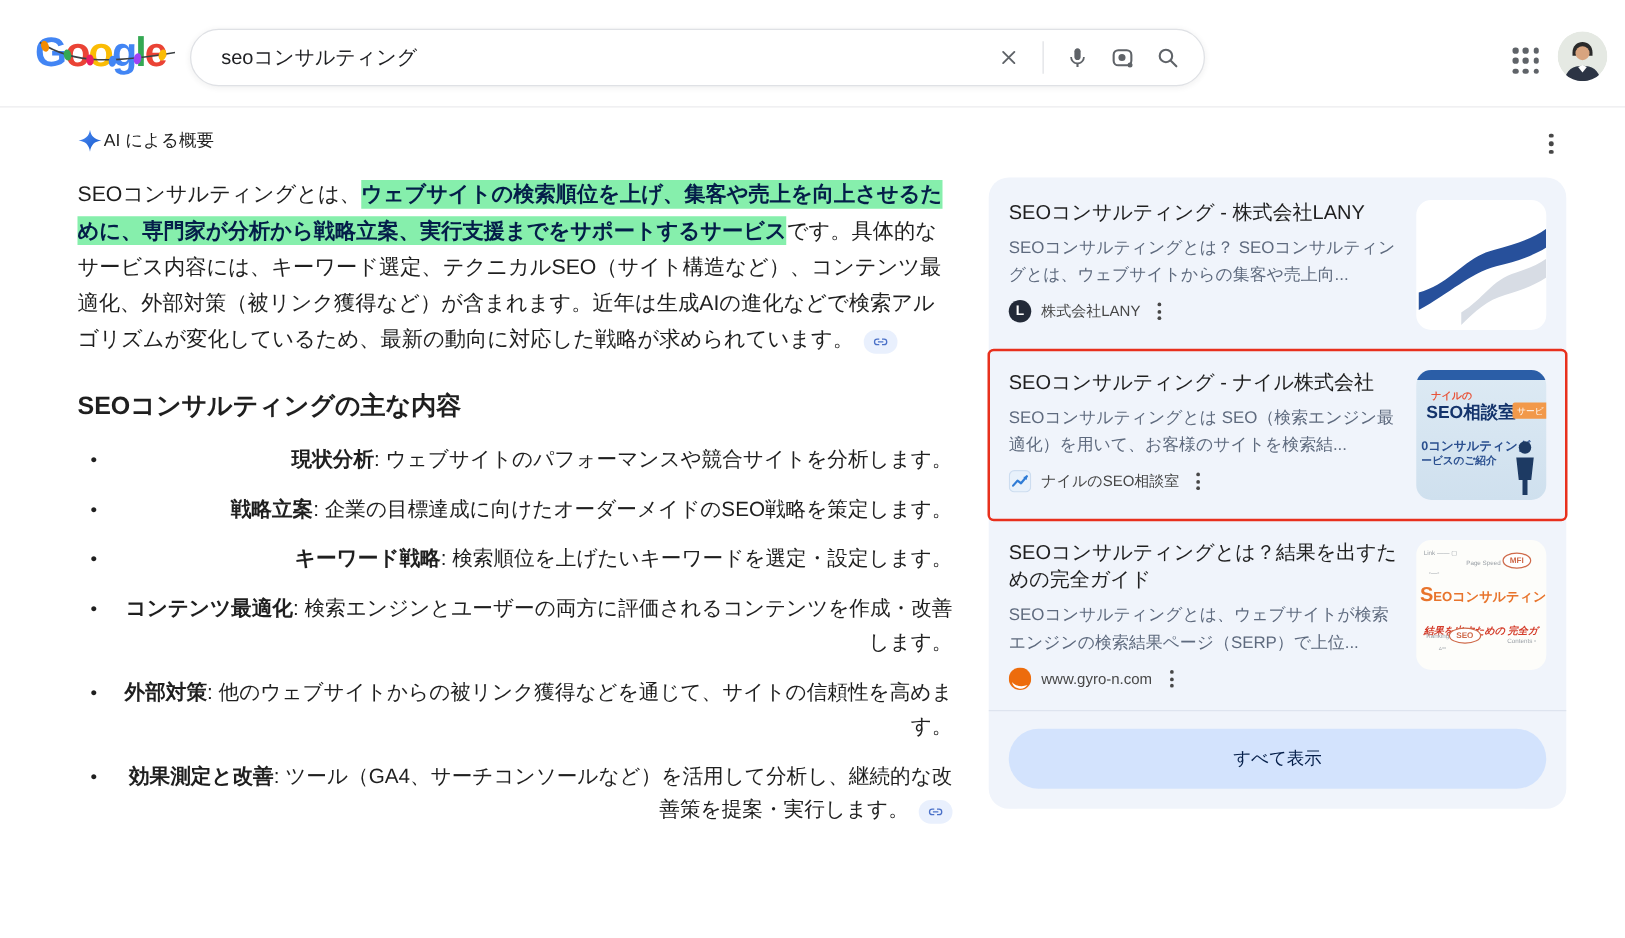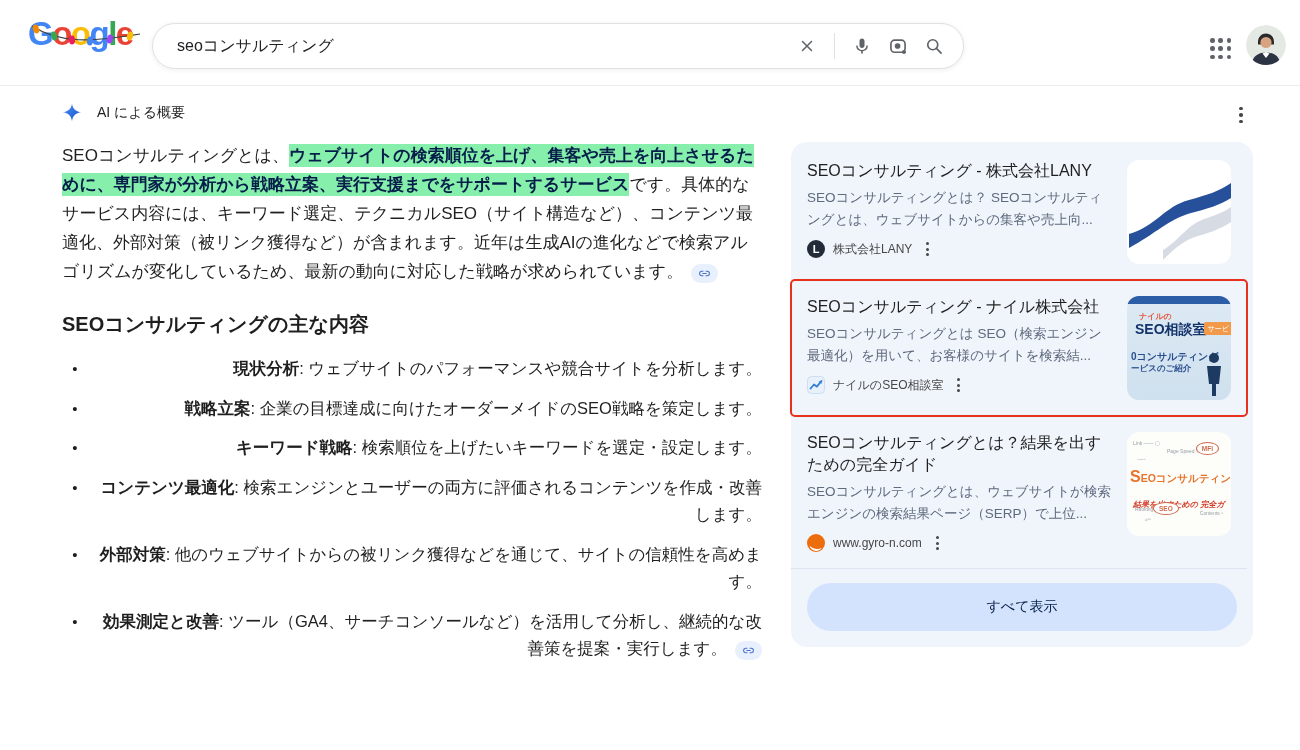--- a/index.html
+++ b/index.html
@@ -4,50 +4,50 @@
 <style>
   * { margin:0; padding:0; box-sizing:border-box; }
   html,body { width:1300px; height:750px; }
   body {
     font-family:"Liberation Sans","DejaVu Sans",sans-serif;
     background:#ffffff; color:#1f1f1f; overflow:hidden; position:relative;
   }
 
   
   .header { position:absolute; left:0; top:0; width:1300px; height:86px; background:#fff; border-bottom:1px solid #ebecee; }
-  .logo { position:absolute; left:28px; top:12px; width:120px; height:44px; font-size:33px; font-weight:bold; letter-spacing:-1.5px; line-height:44px; cursor:pointer; }
+  .logo { position:absolute; left:28px; top:20px; width:120px; height:44px; font-size:33px; font-weight:bold; letter-spacing:-1.5px; line-height:44px; cursor:pointer; }
   .logo .lights { position:absolute; left:-2px; top:2px; pointer-events:none; }
   .searchbox { position:absolute; left:152px; top:23px; width:812px; height:46px; background:#fff; border:1px solid #dfe1e5; border-radius:24px; box-shadow:0 1px 5px rgba(32,33,36,.08); display:flex; align-items:center; padding:0 16px 0 24px; }
   .searchbox input { flex:1; border:none; outline:none; font-size:16px; color:#202124; background:transparent; font-family:inherit; }
   .sb-icons { display:flex; align-items:center; gap:10px; }
   .sb-iconbtn { width:26px; height:26px; display:flex; align-items:center; justify-content:center; cursor:pointer; }
   .sb-divider { width:1px; height:26px; background:#dfe1e5; margin:0 4px; }
   .apps-grid { position:absolute; left:1208px; top:36px; width:26px; height:26px; display:grid; grid-template-columns:repeat(3,1fr); gap:3px; padding:2px; cursor:pointer; }
   .apps-grid span { width:4.5px; height:4.5px; border-radius:50%; background:#5f6368; }
   .avatar { position:absolute; left:1246px; top:25px; width:40px; height:40px; border-radius:50%; overflow:hidden; cursor:pointer; }
 
   
   .left-col { position:absolute; left:62px; top:102px; width:700px; }
-  .ai-head { display:flex; align-items:center; gap:15px; height:22px; }
+  .ai-head { display:flex; align-items:center; gap:1px; height:22px; }
   .ai-head .label { font-size:14px; color:#1f1f1f; }
   .para { margin-top:17px; font-size:17px; line-height:29px; color:#1f1f1f; width:700px; }
   .hl { background:#86efac; color:#041e49; font-weight:bold; padding:2px 0; }
   .linkpill { display:inline-flex; align-items:center; justify-content:center; width:27px; height:19px; border-radius:10px; background:#e9f0fd; margin-left:8px; vertical-align:-3px; cursor:pointer; }
   .section-heading { margin-top:25px; font-size:20px; font-weight:bold; color:#1f1f1f; }
   .bullets { margin-top:17px; }
   .bullet-row { display:flex; margin-bottom:12px; font-size:16.5px; line-height:27.5px; }
   .bullet-dot { width:26px; flex:0 0 26px; text-align:center; color:#1f1f1f; }
   .bullet-dot::before { content:"•"; font-size:15px; }
   .bullet-text { flex:1; color:#1f1f1f;text-align:right; }
   .bullet-text b { font-weight:bold; }
 
   
   .ai-kebab { position:absolute; left:1232px; top:104px; width:18px; height:22px; display:flex; flex-direction:column; align-items:center; justify-content:center; gap:3px; cursor:pointer; }
   .ai-kebab span, .kebab span { width:3.5px; height:3.5px; border-radius:50%; background:#474747; }
-  .sources { position:absolute; left:791px; top:142px; width:462px; border-radius:16px; background:#f0f4fb; padding:2px 6px 16px 0; }
+  .sources { position:absolute; left:791px; top:142px; width:462px; border-radius:16px; background:#f0f4fb; padding:2px 0 16px 0; }
   .card { display:flex; gap:12px; padding:16px; cursor:pointer; position:relative; }
   .card.highlighted::after { content:""; position:absolute; inset:-1px; border:2.5px solid #e8301d; border-radius:5px; pointer-events:none; }
   .card-text { flex:1; min-width:0; }
   .card-title { font-size:16px; line-height:22px; color:#1f1f1f; margin-bottom:5px; }
   .card-snippet { font-size:13.5px; line-height:22px; color:#5e6a7e; margin-bottom:9px; }
   .card-src { display:flex; align-items:center; gap:8px; }
   .src-name { font-size:12px; color:#474747; }
   .kebab { display:flex; flex-direction:column; gap:2.5px; padding:0 6px; cursor:pointer; }
   .kebab span { width:3px; height:3px; }
   .fav { width:18px; height:18px; flex:0 0 18px; display:flex; align-items:center; justify-content:center; }

